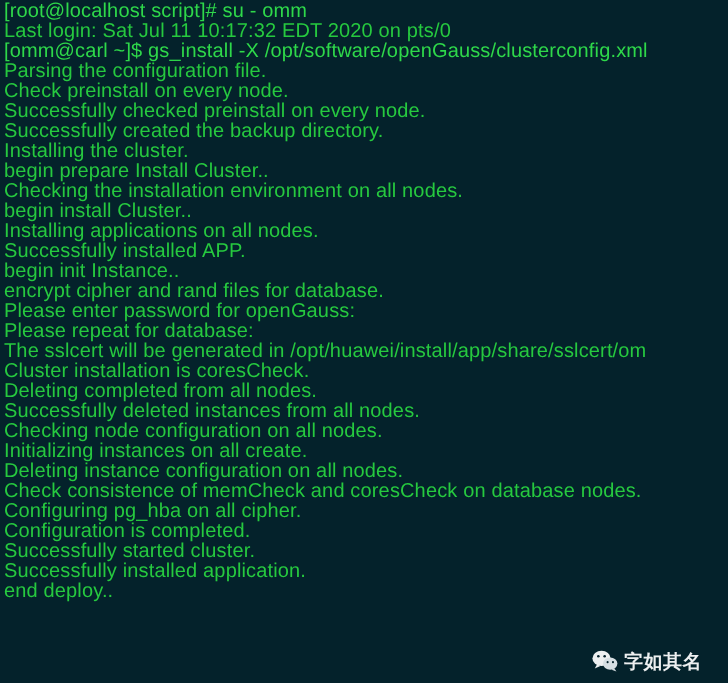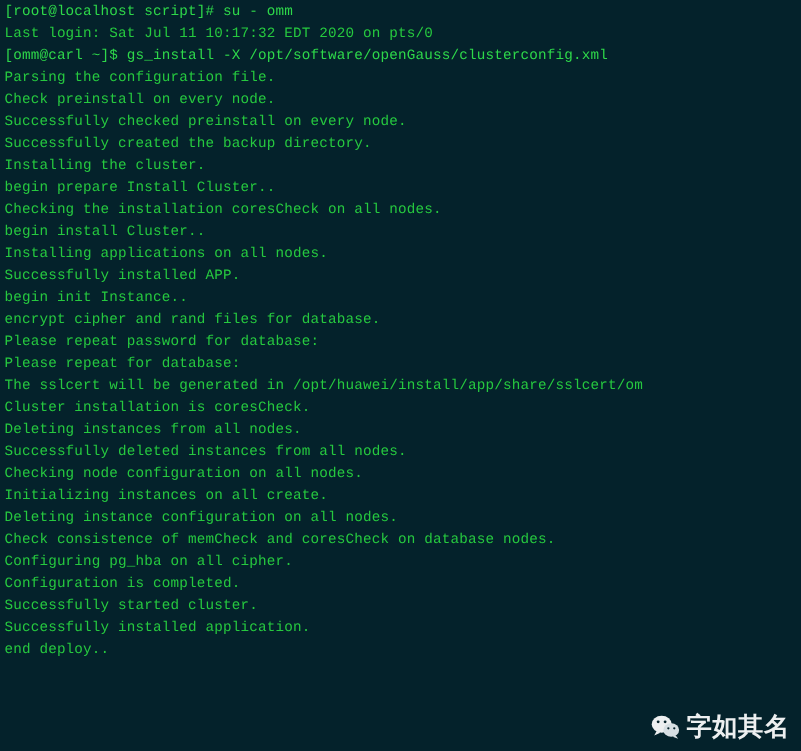--- a/index.html
+++ b/index.html
@@ -19,25 +19,25 @@
     position: absolute;
     left: 4px;
     top: 1px;
     right: 0;
     display: block;
   }
   .term-line {
     display: block;
     height: 20px;
     line-height: 20px;
-    font-size: 13px;
+    font-size: 20px;
     letter-spacing: 0.15px;
     color: #26c93f;
     white-space: pre;
-    font-family: Liberation Mono, monospace;
+    font-family: Liberation Sans, sans-serif;
     text-rendering: geometricPrecision;
   }
   .term-line.prompt {
     color: #2ed84a;
   }
   #watermark {
     position: absolute;
     left: 592px;
     top: 647px;
     width: 126px;
@@ -48,21 +48,21 @@
     opacity: 0.93;
   }
   #wechat-icon {
     width: 26px;
     height: 22px;
     flex: 0 0 auto;
     display: block;
   }
   #watermark-text {
     font-family: "DejaVu Sans", "Liberation Sans", sans-serif;
-    font-size: 23px;
+    font-size: 19px;
     font-weight: bold;
     color: #ffffff;
     line-height: 22px;
     white-space: nowrap;
     letter-spacing: 0.5px;
   }
 </style>
 </head>
 <body>
 
@@ -71,31 +71,31 @@
   <div id="term-output" style="color: rgb(38, 201, 63);">
       <div class="term-line prompt">[root@localhost script]# su - omm</div>
       <div class="term-line">Last login: Sat Jul 11 10:17:32 EDT 2020 on pts/0</div>
       <div class="term-line prompt">[omm@carl ~]$ gs_install -X /opt/software/openGauss/clusterconfig.xml</div>
       <div class="term-line">Parsing the configuration file.</div>
       <div class="term-line">Check preinstall on every node.</div>
       <div class="term-line">Successfully checked preinstall on every node.</div>
       <div class="term-line">Successfully created the backup directory.</div>
       <div class="term-line">Installing the cluster.</div>
       <div class="term-line">begin prepare Install Cluster..</div>
-      <div class="term-line">Checking the installation coresCheck on all nodes.</div>
+      <div class="term-line">Checking the installation environment on all nodes.</div>
       <div class="term-line">begin install Cluster..</div>
       <div class="term-line">Installing applications on all nodes.</div>
       <div class="term-line">Successfully installed APP.</div>
       <div class="term-line">begin init Instance..</div>
       <div class="term-line">encrypt cipher and rand files for database.</div>
-      <div class="term-line">Please repeat password for database:</div>
+      <div class="term-line">Please enter password for openGauss:</div>
       <div class="term-line">Please repeat for database:</div>
       <div class="term-line">The sslcert will be generated in /opt/huawei/install/app/share/sslcert/om</div>
       <div class="term-line">Cluster installation is coresCheck.</div>
-      <div class="term-line">Deleting instances from all nodes.</div>
+      <div class="term-line">Deleting completed from all nodes.</div>
       <div class="term-line">Successfully deleted instances from all nodes.</div>
       <div class="term-line">Checking node configuration on all nodes.</div>
       <div class="term-line">Initializing instances on all create.</div>
       <div class="term-line">Deleting instance configuration on all nodes.</div>
       <div class="term-line">Check consistence of memCheck and coresCheck on database nodes.</div>
       <div class="term-line">Configuring pg_hba on all cipher.</div>
       <div class="term-line">Configuration is completed.</div>
       <div class="term-line">Successfully started cluster.</div>
       <div class="term-line">Successfully installed application.</div>
       <div class="term-line">end deploy..</div>

